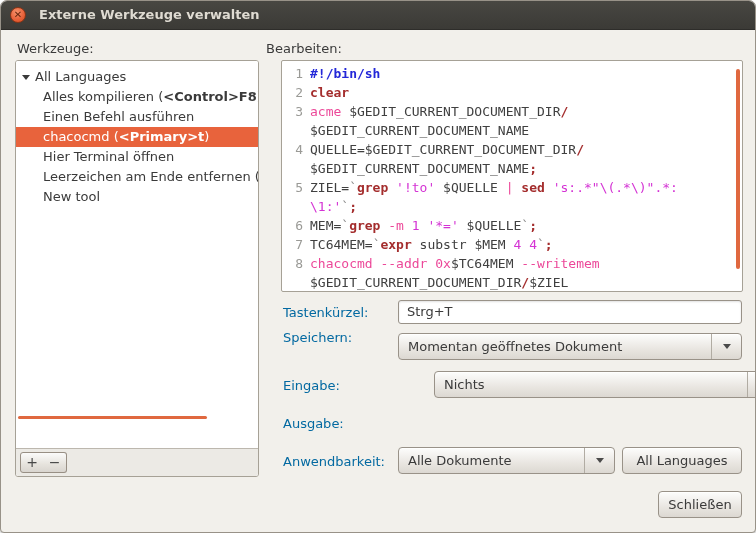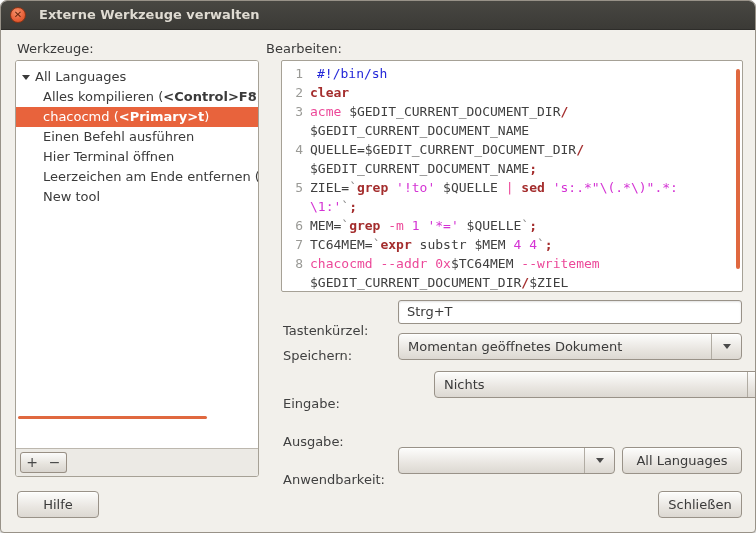--- a/index.html
+++ b/index.html
@@ -35,30 +35,30 @@
             font-size:14px;color:#474747;text-align:center;line-height:18px;cursor:pointer;}
   .tool-btn.add{left:4px;border-radius:3px 0 0 3px;}
   .tool-btn.remove{left:27px;border-radius:0 3px 3px 0;border-left:none;}
   
   .editor-frame{position:absolute;left:280px;top:59px;width:462px;height:232px;
                 border:1px solid #a6a196;border-radius:2px;background:#ffffff;box-sizing:border-box;
                 overflow:hidden;padding-top:3px;cursor:text;}
   .code-row{display:flex;height:19px;line-height:19px;font-family:"DejaVu Sans Mono","Liberation Mono",monospace;
             font-size:13px;white-space:pre;}
   .code-row .ln{width:21px;text-align:right;color:#9a9a96;flex:none;margin-right:7px;}
-  .seg-sb{color:#2428d8;font-weight:normal;margin-left:7px;}
+  .seg-sb{color:#2428d8;font-weight:bold;}
   .seg-k{color:#a42d2d;font-weight:bold;}
   .seg-v{color:#404040;}
   .seg-s{color:#d433d4;}
   .seg-p{color:#a42d2d;font-weight:bold;}
   .seg-t{color:#ec4899;}
   .seg-bt{color:#8a8a8a;}
   .editor-vscroll{position:absolute;right:2px;top:8px;width:4px;height:200px;background:#e0683f;border-radius:2px;cursor:pointer;}
   
-  .form-label{position:absolute;left:282px;font-size:13px;color:#404040;margin-top:18px;}
+  .form-label{position:absolute;left:282px;font-size:13px;color:#0369a1;}
   .text-input{position:absolute;left:397px;width:344px;height:24px;box-sizing:border-box;
               background:#ffffff;border:1px solid #999288;border-radius:3px;
               box-shadow:inset 0 1px 2px rgba(0,0,0,.12);
               font-size:13px;color:#3a3a3a;line-height:22px;padding-left:8px;cursor:text;}
   .combo{position:absolute;left:397px;width:344px;height:27px;box-sizing:border-box;
          border:1px solid #999288;border-radius:4px;cursor:pointer;
          background:linear-gradient(#fdfdfc,#e9e6e1 60%,#dcd8d2);
          box-shadow:inset 0 1px 0 rgba(255,255,255,.8);}
   .combo .val{position:absolute;left:9px;top:0;height:25px;line-height:25px;font-size:13px;color:#3a3a3a;white-space:nowrap;}
   .combo .arrowbox{position:absolute;right:0;top:0;bottom:0;width:29px;border-left:1px solid #b1aca3;
@@ -83,35 +83,34 @@
   <div class="panel-label" style="left:16px;top:40px;">Werkzeuge:</div>
 
   <div class="tools-frame">
     <div class="tools-list">
       <div class="tree-row tree-root">
         <span class="expander"></span>
         <span>All Languages</span>
       </div>
       <div id="tree-items">
           <div class="tree-row tree-child"><span>Alles kompilieren (</span><b>&lt;Control&gt;F8</b><span>)</span></div>
+          <div class="tree-row tree-child"><span>Einen Befehl ausführen</span></div>
           <div class="tree-row tree-child selected"><span>chacocmd (</span><b>&lt;Primary&gt;t</b><span>)</span></div>
-          <div class="tree-row tree-child"><span>Einen Befehl ausführen</span></div>
           <div class="tree-row tree-child"><span>Hier Terminal öffnen</span></div>
           <div class="tree-row tree-child"><span>Leerzeichen am Ende entfernen (</span></div>
           <div class="tree-row tree-child"><span>New tool</span></div>
         </div>
       <div class="list-hscroll"></div>
     </div>
     <div class="tools-toolbar">
       <div class="tool-btn add">+</div>
       <div class="tool-btn remove">−</div>
     </div>
   </div>
 
-  <div class="push-btn" style="left:16px;top:490px;width:82px;">Hilfe</div>
 
   <div class="panel-label" style="left:265px;top:40px;">Bearbeiten:</div>
 
   <div class="editor-frame">
     <div id="code-rows">
         <div class="code-row"><span class="ln">1</span><span class="seg-sb">#!/bin/sh</span></div>
         <div class="code-row"><span class="ln">2</span><span class="seg-k">clear</span></div>
         <div class="code-row"><span class="ln">3</span><span class="seg-t">acme </span><span class="seg-v">$GEDIT_CURRENT_DOCUMENT_DIR</span><span class="seg-p">/</span></div>
         <div class="code-row"><span class="ln"></span><span class="seg-v">$GEDIT_CURRENT_DOCUMENT_NAME</span></div>
         <div class="code-row"><span class="ln">4</span><span class="seg-v">QUELLE=</span><span class="seg-v">$GEDIT_CURRENT_DOCUMENT_DIR</span><span class="seg-p">/</span></div>
@@ -142,20 +141,21 @@
     <span class="val">Nichts</span>
     <span class="arrowbox">
         <span class="arrow-down"></span>
       </span>
   </div>
 
   <div class="form-label" style="top:415px;">Ausgabe:</div>
 
   <div class="form-label" style="top:453px;">Anwendbarkeit:</div>
   <div class="combo" style="top:446px;width:217px;">
+    <span class="val">Alle Dokumente</span>
     <span class="arrowbox">
         <span class="arrow-down"></span>
       </span>
   </div>
   <div class="push-btn" style="left:621px;top:446px;width:120px;">All Languages</div>
 
   <div class="push-btn" style="left:657px;top:490px;width:84px;">Schließen</div>
 
 </div>
 

